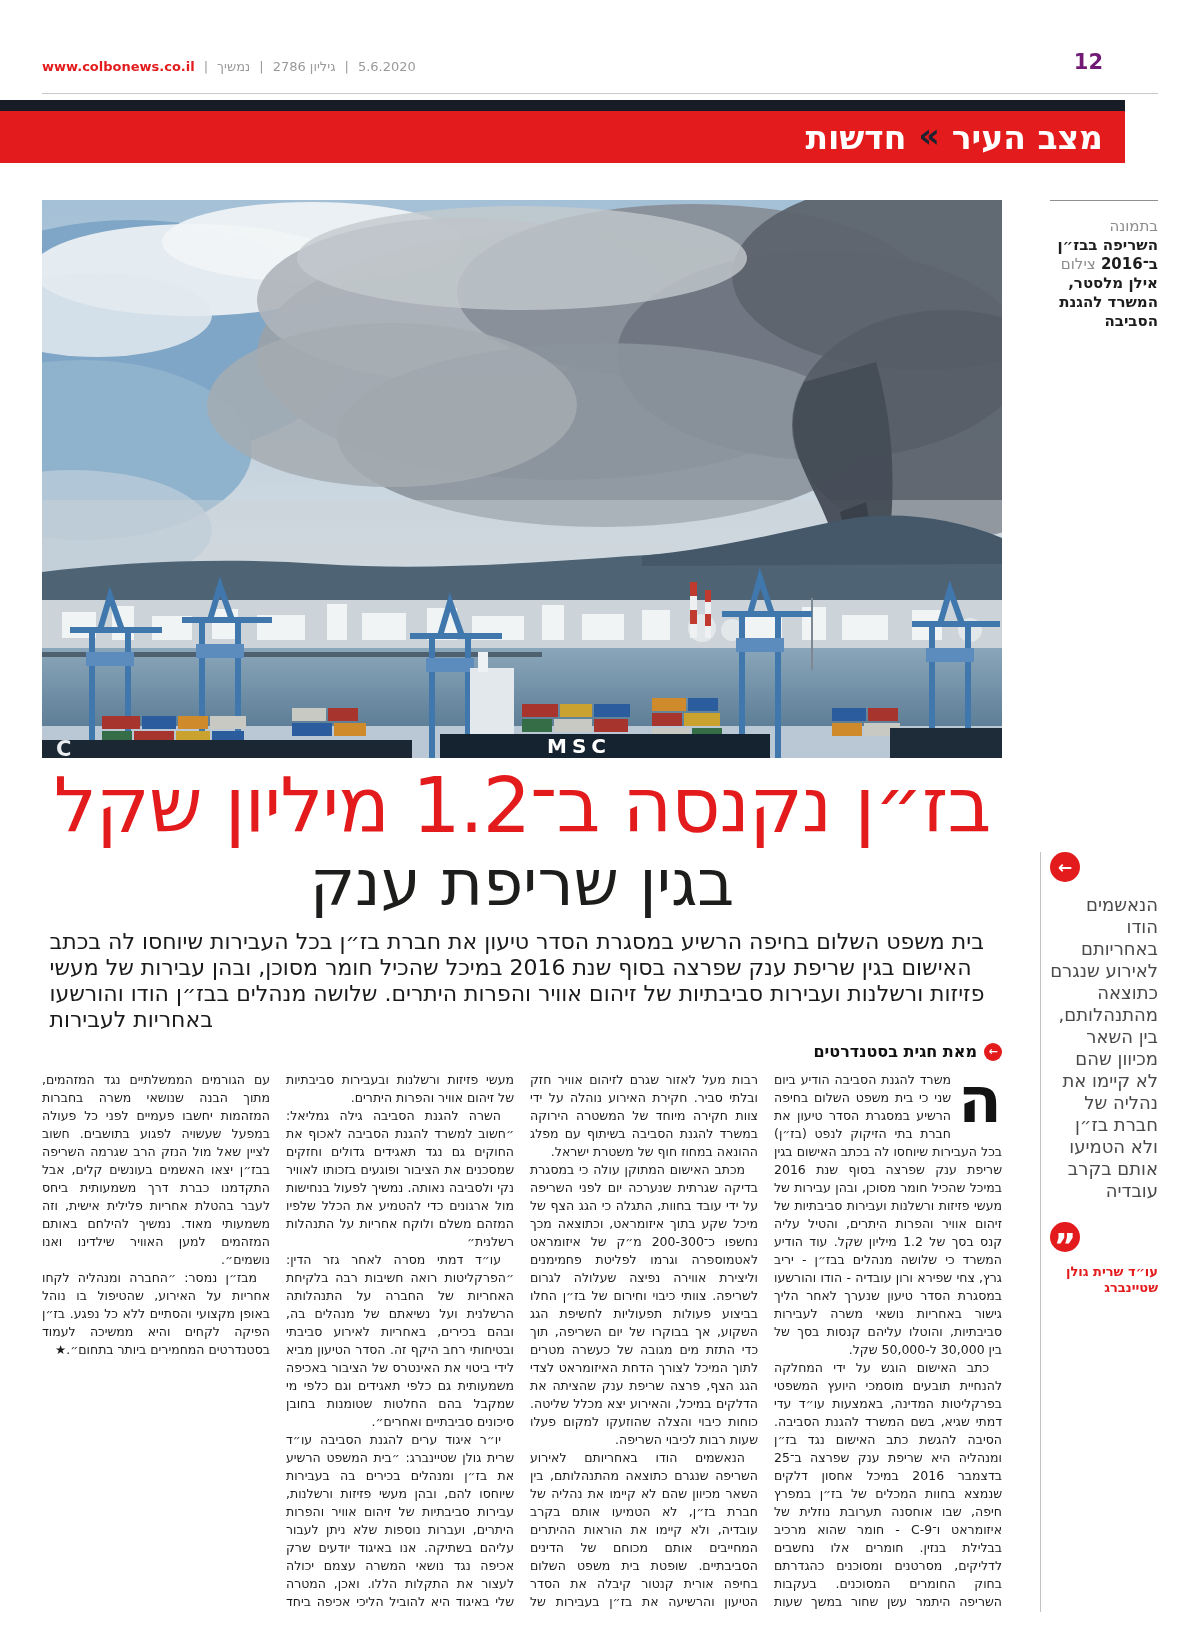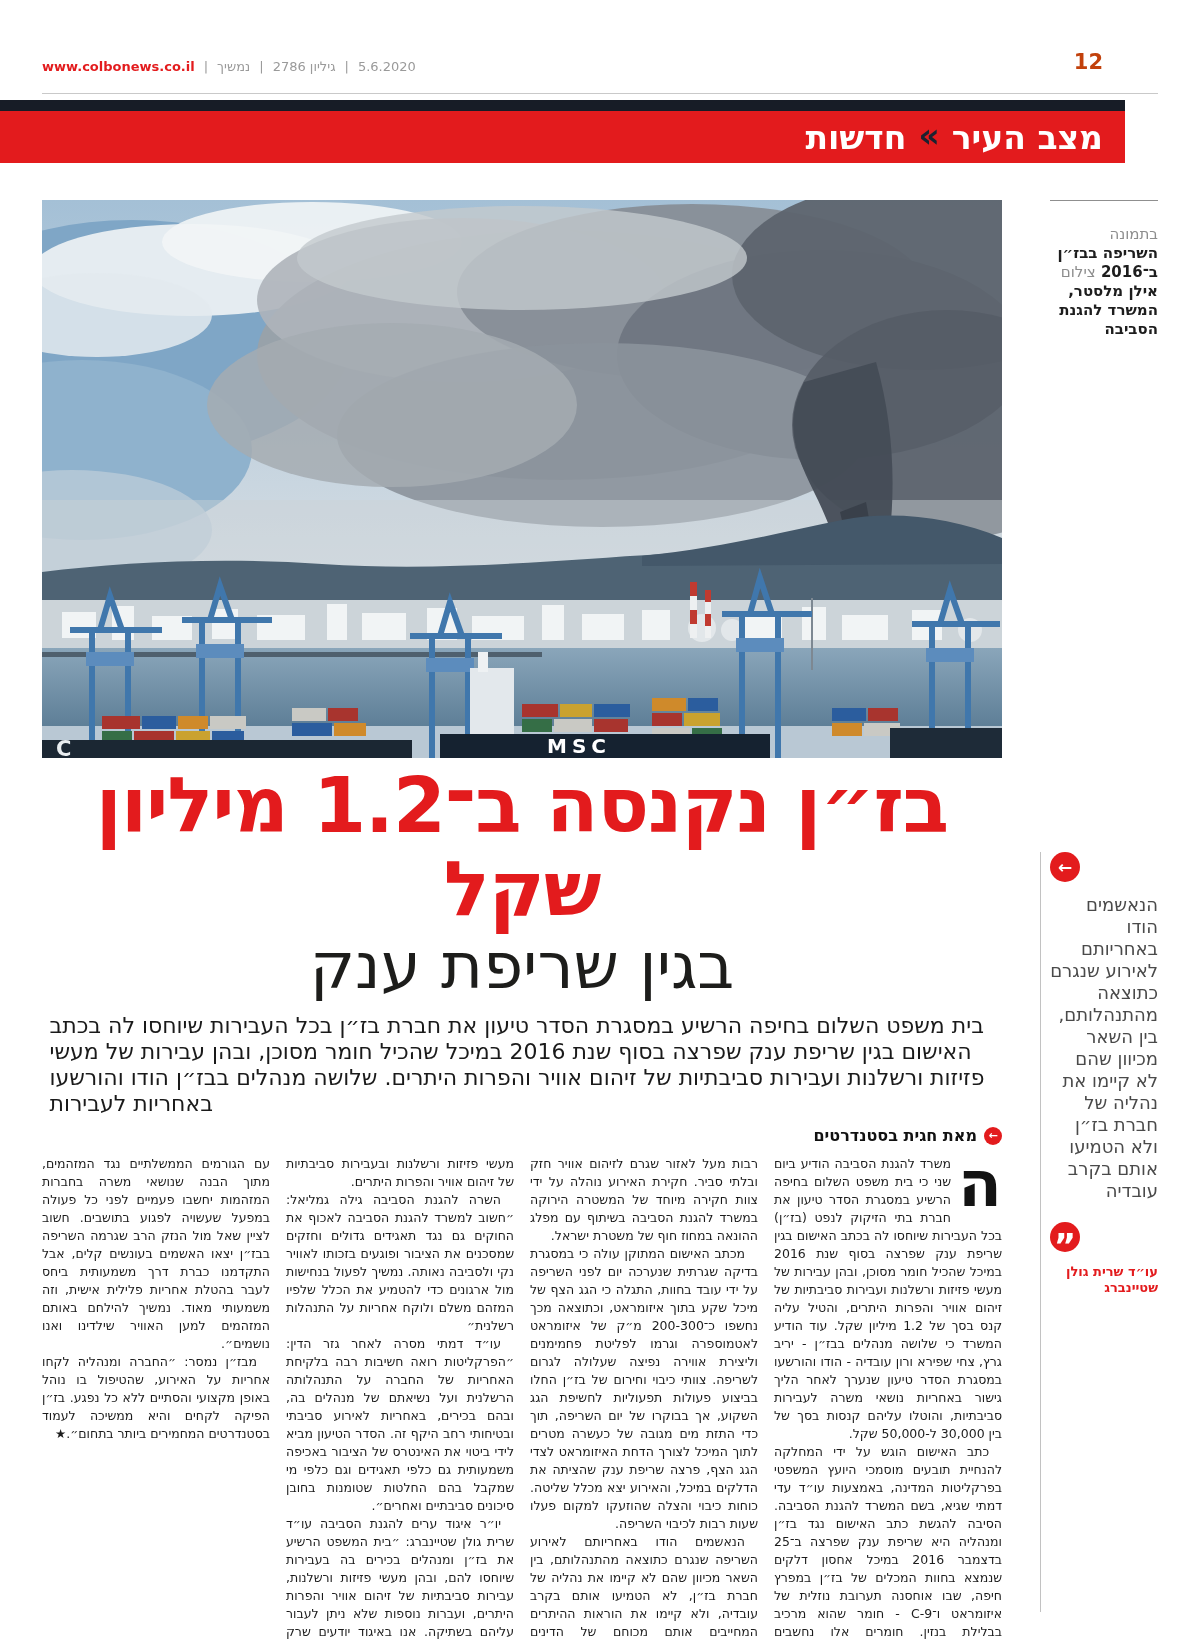--- a/index.html
+++ b/index.html
@@ -5,51 +5,51 @@
   *{margin:0;padding:0;box-sizing:border-box}
   html,body{width:1200px;height:1645px}
   body{background:#fff;font-family:"DejaVu Sans",sans-serif;position:relative;overflow:hidden;color:#1c1c1c}
 
   
   .header{position:absolute;top:50px;left:42px;right:42px;border-bottom:1px solid #c9c9c9;
           display:flex;justify-content:space-between;align-items:flex-end;padding-bottom:19px}
   .meta{display:flex;gap:9px;font-size:13px;color:#9a9a9a;align-items:baseline}
   .meta .url{color:#e31b1d;font-weight:bold}
   .meta .seg{direction:rtl;unicode-bidi:isolate}
-  .pagenum{font-size:21px;font-weight:bold;color:#c2410c;margin-right:55px}
+  .pagenum{font-size:21px;font-weight:bold;color:#701a75;margin-right:55px}
 
   
   .bar-black{position:absolute;top:100px;left:0;width:1125px;height:11px;background:#171c26}
   .bar-red{position:absolute;top:111px;left:0;width:1125px;height:52px;background:#e31b1d;
            display:flex;align-items:center;justify-content:flex-end;padding-right:22px}
   .banner-text{display:flex;direction:rtl;gap:12px;align-items:center;font-size:33px;font-weight:bold;color:#fff;line-height:1}
   .banner-text .chev{color:#1b2230;direction:ltr;font-weight:bold;transform:translateY(-2px)}
 
   
   .photo{position:absolute;top:200px;left:42px;width:960px;height:558px;overflow:hidden;background:#b9c8d4}
   .photo svg{display:block;width:100%;height:100%}
 
   
   .caption{position:absolute;left:1050px;top:200px;width:108px;border-top:1px solid #8f8f8f;
-           padding-top:24px;direction:rtl;text-align:right;font-size:15px;line-height:19px;color:#1d1d1d;font-weight:bold}
+           padding-top:16px;direction:rtl;text-align:right;font-size:15px;line-height:19px;color:#1d1d1d;font-weight:bold}
   .caption .light{color:#8d8d8d;font-weight:normal}
   .divider{position:absolute;left:1040px;top:852px;width:1px;height:760px;background:#c2c2c2}
   .pq{position:absolute;left:1050px;width:108px;direction:rtl;text-align:right}
   .pq-1{top:852px}
   .pq-2{top:1222px}
   .pq-icon{display:flex;align-items:center;justify-content:center;width:30px;height:30px;border-radius:50%;
            background:#e31b1d;color:#fff;margin:0 auto 12px 0;direction:ltr}
   .pq-icon .glyph{font-size:17px;font-weight:bold;line-height:1}
   .pq-icon .glyph-quote{font-size:34px;line-height:0;transform:translateY(9px);font-weight:bold}
   .pq-text{font-size:18px;line-height:22px;color:#4a4a4a}
   .pq-attr{margin-top:4px;font-size:13px;line-height:16px;font-weight:bold;color:#e31b1d}
 
   
   .main{position:absolute;left:42px;top:764px;width:960px}
-  .head{font-size:76px;line-height:1.1;color:#e31b1d;font-weight:bold;text-align:center;direction:rtl;letter-spacing:-1px}
+  .head{font-size:76px;line-height:1.1;color:#e31b1d;font-weight:normal;text-align:center;direction:rtl;letter-spacing:-1px}
   .subhead{font-size:64px;line-height:1.06;color:#1d1d1b;font-weight:normal;text-align:center;direction:rtl;margin-top:2px}
   .lead{margin:12px auto 0;width:945px;direction:rtl;text-align:left;font-size:22px;line-height:26px;color:#1a1a1a}
   .byline{margin-top:9px;direction:rtl;display:flex;justify-content:flex-start;align-items:center;gap:7px;
           font-size:16px;font-weight:bold;color:#111}
   .byline-icon{display:flex;align-items:center;justify-content:center;width:18px;height:18px;border-radius:50%;
                background:#e31b1d;color:#fff;font-size:11px;font-weight:bold;direction:ltr;flex:0 0 auto}
   .article{margin-top:10px;height:540px;direction:rtl;text-align:justify;font-size:12.5px;line-height:18px;
            color:#1c1c1c;column-count:4;column-gap:16px;column-fill:auto;overflow:hidden}
   .article p{margin:0;text-indent:13px}
   .article p:first-child{text-indent:0}

